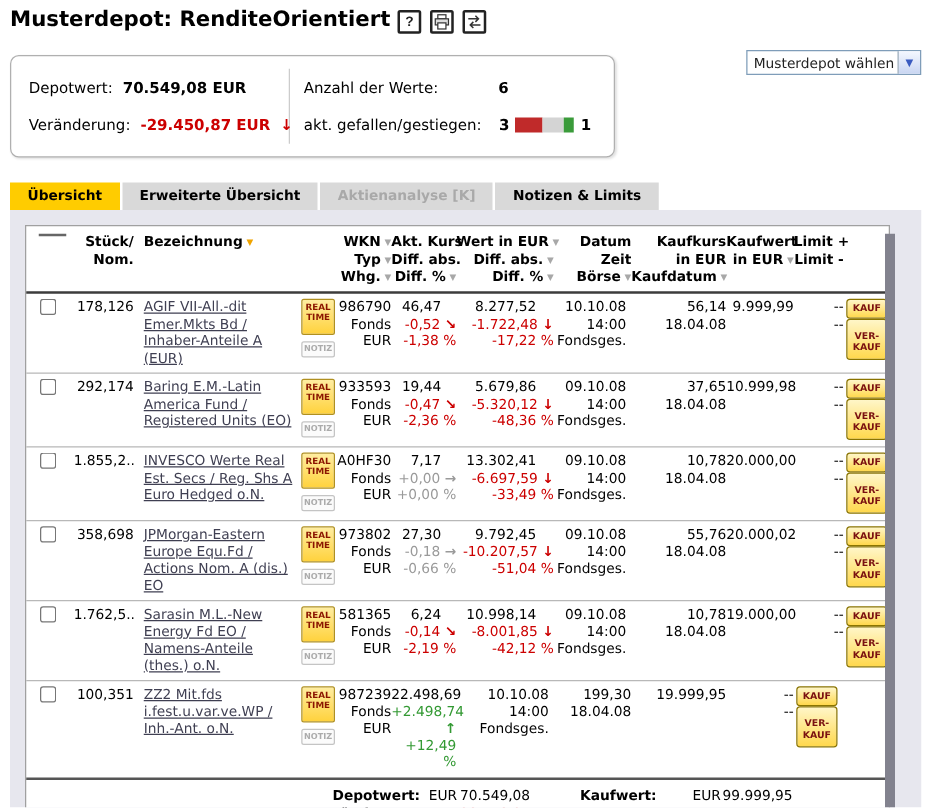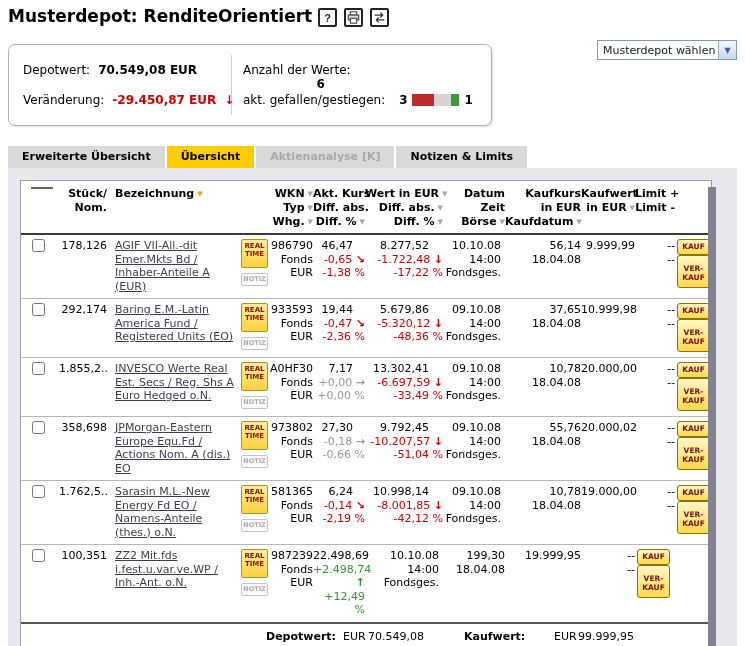--- a/index.html
+++ b/index.html
@@ -10,21 +10,21 @@
   .title-icons{position:absolute;left:318px;top:8px;display:flex;gap:7px;}
   .icon-btn{width:19px;height:19px;border:2px solid #222;border-radius:2px;background:#fff;
             display:flex;align-items:center;justify-content:center;font-weight:bold;font-size:11px;
             color:#222;cursor:pointer;box-sizing:border-box;padding:0;}
   
   .summary{position:absolute;left:8px;top:44px;width:482px;height:80px;border:1px solid #b0b0b0;
            border-radius:7px;background:#fff;box-shadow:1px 1px 2px rgba(0,0,0,0.12);}
   .summary .divider{position:absolute;left:222px;top:10px;bottom:10px;width:1px;background:#ccc;}
   .sum-row{position:absolute;display:flex;align-items:center;font-size:12px;white-space:nowrap;}
   .sr1{left:14px;top:18px;}  .sr2{left:14px;top:48px;}
-  .sr3{left:234px;top:18px;flex-direction:column;} .sr4{left:234px;top:48px;}
+  .sr3{left:234px;top:18px;} .sr4{left:234px;top:48px;}
   .sum-label{color:#000;}
   .sum-val{font-weight:bold;margin-left:8px;}
   .neg{color:#cc0000;}
   .bar{display:inline-flex;margin:0 4px;height:12px;}
   .bar .seg-red{width:22px;background:#c02a2a;}
   .bar .seg-gray{width:17px;background:#d4d4d4;}
   .bar .seg-green{width:8px;background:#3a9b3a;}
   
   .select{position:absolute;left:597px;top:40px;width:140px;height:20px;border:1px solid #7f9db9;
           background:#fff;box-sizing:border-box;display:flex;align-items:center;cursor:pointer;}
@@ -147,22 +147,22 @@
     <span class="sum-val" style="margin-left:2px">1</span>
   </div>
 </div>
 
 <div class="select">
   <span class="sel-text">Musterdepot wählen</span>
   <span class="sel-arrow">▼</span>
 </div>
 
 <div class="tabs">
+  <div class="tab active">Übersicht</div>
   <div class="tab">Erweiterte Übersicht</div>
-  <div class="tab active">Übersicht</div>
   <div class="tab disabled">Aktienanalyse [K]</div>
   <div class="tab">Notizen &amp; Limits</div>
 </div>
 
 <div class="content">
   <div class="panel">
 
     <div class="thead">
       <div class="th">
           <span class="hdash"></span>
@@ -223,21 +223,21 @@
 TIME</div>
       <div class="badge-nz">NOTIZ</div>
     </div>
     <div class="c c-wkn">
       <span class="l">986790</span>
       <span class="l">Fonds</span>
       <span class="l">EUR</span>
     </div>
     <div class="c c-kurs">
       <span class="l val">46,47</span>
-      <span class="l t-down"><span>-0,65</span> <i class="arw">↘</i></span>
+      <span class="l t-down"><span>-0,52</span> <i class="arw">↘</i></span>
       <span class="l t-down">-1,38 %</span>
     </div>
     <div class="c c-wert">
       <span class="l val">8.277,52</span>
       <span class="l t-down"><span>-1.722,48</span> <i class="arw">↓</i></span>
       <span class="l t-down">-17,22 %</span>
     </div>
     <div class="c c-datum">
       <span class="l">10.10.08</span>
       <span class="l">14:00</span>

